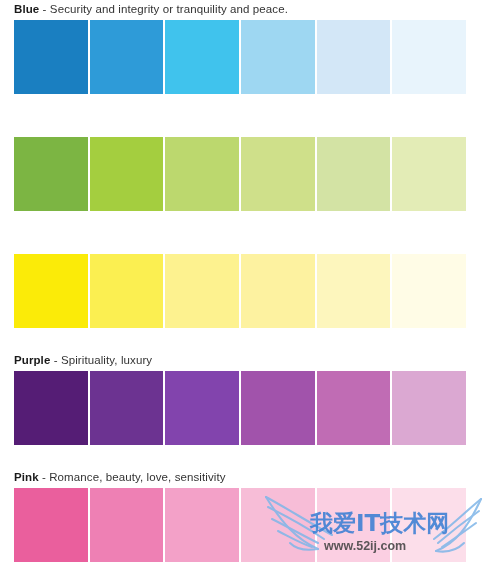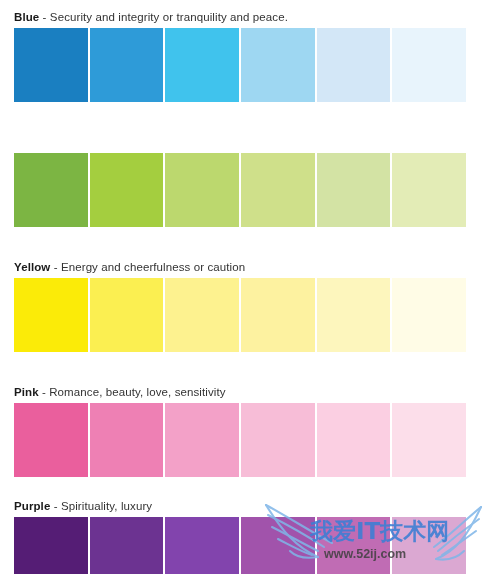--- a/index.html
+++ b/index.html
@@ -23,21 +23,20 @@
     height: 574px;
     box-sizing: border-box;
     padding: 0;
   }
 
   .color-row {
     position: relative;
     width: 485px;
     height: 117px;
     box-sizing: border-box;
-    margin-top: 8px;
   }
   .color-row.row-pink {
     height: 106px;
   }
 
   .row-label {
     position: absolute;
     left: 14px;
     top: 2px;
     font-size: 11.5px;
@@ -138,50 +137,49 @@
         <div class="swatch-strip">
           <div class="swatch" style="background-color: rgb(124, 181, 67);"></div>
           <div class="swatch" style="background-color: rgb(164, 206, 63);"></div>
           <div class="swatch" style="background-color: rgb(188, 216, 110);"></div>
           <div class="swatch" style="background-color: rgb(207, 224, 138);"></div>
           <div class="swatch" style="background-color: rgb(211, 227, 164);"></div>
           <div class="swatch" style="background-color: rgb(227, 236, 182);"></div>
         </div>
       </div>
       <div class="color-row">
-        <div class="row-label"><span class="name">Yellow</span><span class="dash"> - </span><span class="desc">Energy and cheerfulness or caution</span></div>
         <div class="swatch-strip">
           <div class="swatch" style="background-color: rgb(251, 235, 8);"></div>
           <div class="swatch" style="background-color: rgb(251, 239, 81);"></div>
           <div class="swatch" style="background-color: rgb(253, 242, 143);"></div>
           <div class="swatch" style="background-color: rgb(253, 242, 160);"></div>
           <div class="swatch" style="background-color: rgb(253, 246, 189);"></div>
           <div class="swatch" style="background-color: rgb(255, 252, 230);"></div>
         </div>
       </div>
+      <div class="color-row">
+        <div class="row-label"><span class="name">Purple</span><span class="dash"> - </span><span class="desc">Spirituality, luxury</span></div>
+        <div class="swatch-strip">
+          <div class="swatch" style="background-color: rgb(85, 29, 117);"></div>
+          <div class="swatch" style="background-color: rgb(108, 51, 145);"></div>
+          <div class="swatch" style="background-color: rgb(130, 68, 173);"></div>
+          <div class="swatch" style="background-color: rgb(161, 83, 171);"></div>
+          <div class="swatch" style="background-color: rgb(192, 108, 180);"></div>
+          <div class="swatch" style="background-color: rgb(219, 168, 210);"></div>
+        </div>
+      </div>
       <div class="color-row row-pink">
         <div class="row-label"><span class="name">Pink</span><span class="dash"> - </span><span class="desc">Romance, beauty, love, sensitivity</span></div>
         <div class="swatch-strip">
           <div class="swatch" style="background-color: rgb(234, 95, 157);"></div>
           <div class="swatch" style="background-color: rgb(238, 128, 180);"></div>
           <div class="swatch" style="background-color: rgb(243, 161, 200);"></div>
           <div class="swatch" style="background-color: rgb(247, 189, 215);"></div>
           <div class="swatch" style="background-color: rgb(251, 207, 226);"></div>
           <div class="swatch" style="background-color: rgb(252, 222, 234);"></div>
-        </div>
-      </div>
-      <div class="color-row">
-        <div class="row-label"><span class="name">Purple</span><span class="dash"> - </span><span class="desc">Spirituality, luxury</span></div>
-        <div class="swatch-strip">
-          <div class="swatch" style="background-color: rgb(85, 29, 117);"></div>
-          <div class="swatch" style="background-color: rgb(108, 51, 145);"></div>
-          <div class="swatch" style="background-color: rgb(130, 68, 173);"></div>
-          <div class="swatch" style="background-color: rgb(161, 83, 171);"></div>
-          <div class="swatch" style="background-color: rgb(192, 108, 180);"></div>
-          <div class="swatch" style="background-color: rgb(219, 168, 210);"></div>
         </div>
       </div>
     </div>
 
   <div class="watermark">
     <svg width="223" height="76" viewBox="0 0 223 76" aria-hidden="true">
       <g fill="none" stroke="#7fb6e8" stroke-width="2.1" opacity="0.85" stroke-linecap="round">
         <path d="M4 8 C 26 20, 48 34, 70 46"></path>
         <path d="M6 18 C 26 28, 44 38, 62 50"></path>
         <path d="M10 30 C 26 38, 40 46, 56 54"></path>

